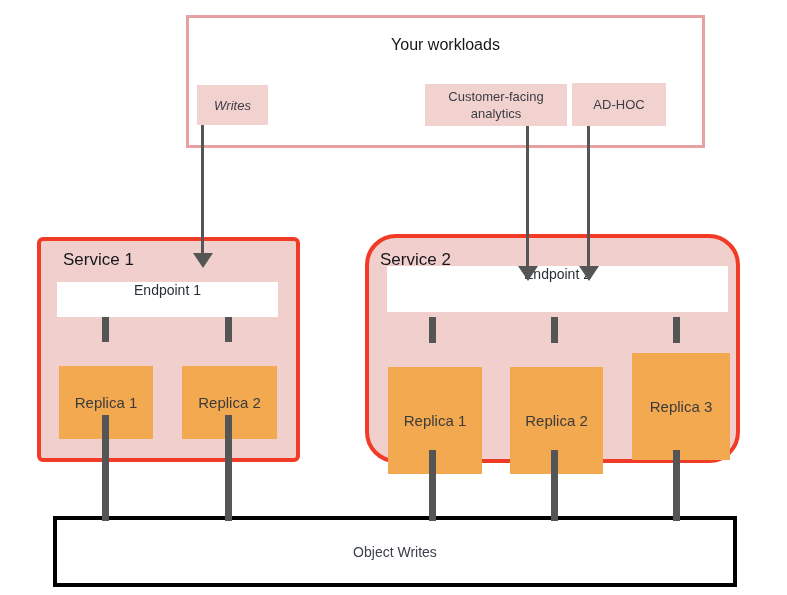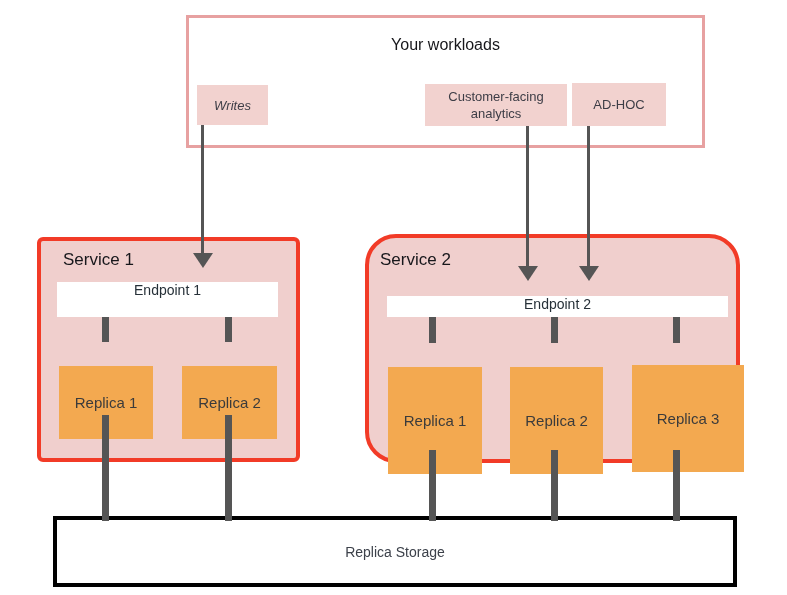--- a/index.html
+++ b/index.html
@@ -37,31 +37,31 @@
   .service-2 { left: 365px; top: 234px; width: 375px; height: 229px; border-radius: 31px; }
   .service-title { font-size: 17px; color: #17171b; }
   .service-1 .service-title { left: 22px; top: 9px; }
   .service-2 .service-title { left: 11px; top: 12px; }
 
   .endpoint {
     background: #ffffff; color: #263038; font-size: 14px;
     display: flex; align-items: flex-start; justify-content: center;
   }
   .endpoint-1 { left: 16px; top: 41px; width: 221px; height: 35px; }
-  .endpoint-2 { left: 18px; top: 58px; width: 341px; height: 21px; }
+  .endpoint-2 { left: 18px; top: 28px; width: 341px; height: 46px; }
 
   .replica {
     background: #f3a950; color: #3b3b3b; font-size: 15px;
     display: flex; align-items: center; justify-content: center; margin-top: 24px;
   }
   .s1-r1 { left: 18px;  top: 101px; width: 94px; height: 73px; }
   .s1-r2 { left: 141px; top: 101px; width: 95px; height: 73px; }
   .s2-r1 { left: 19px;  top: 105px; width: 94px; height: 107px; }
   .s2-r2 { left: 141px; top: 105px; width: 93px; height: 107px; }
-  .s2-r3 { left: 263px; top: 103px; width: 112px; height: 107px; }
+  .s2-r3 { left: 263px; top: 91px; width: 98px; height: 107px; }
 
   
   .storage {
     left: 53px; top: 516px; width: 684px; height: 71px;
     border: 4px solid #000000; background: #ffffff;
     display: flex; align-items: center; justify-content: center;
     font-size: 14px; color: #3c414a;
   }
 
   
@@ -117,21 +117,21 @@
     </div>
     <div class="abs replica s2-r2">
       <span>Replica 2</span>
     </div>
     <div class="abs replica s2-r3">
       <span>Replica 3</span>
     </div>
   </div>
 
   <div class="abs storage">
-    <span>Replica Storage</span>
+    <span>Object Writes</span>
   </div>
 
   <div class="abs connector" style="left:102px; top:317px; height:25px;"></div>
   <div class="abs connector" style="left:225px; top:317px; height:25px;"></div>
 
   <div class="abs connector" style="left:102px; top:415px; height:106px;"></div>
   <div class="abs connector" style="left:225px; top:415px; height:106px;"></div>
 
   <div class="abs connector" style="left:429px; top:317px; height:26px;"></div>
   <div class="abs connector" style="left:551px; top:317px; height:26px;"></div>

